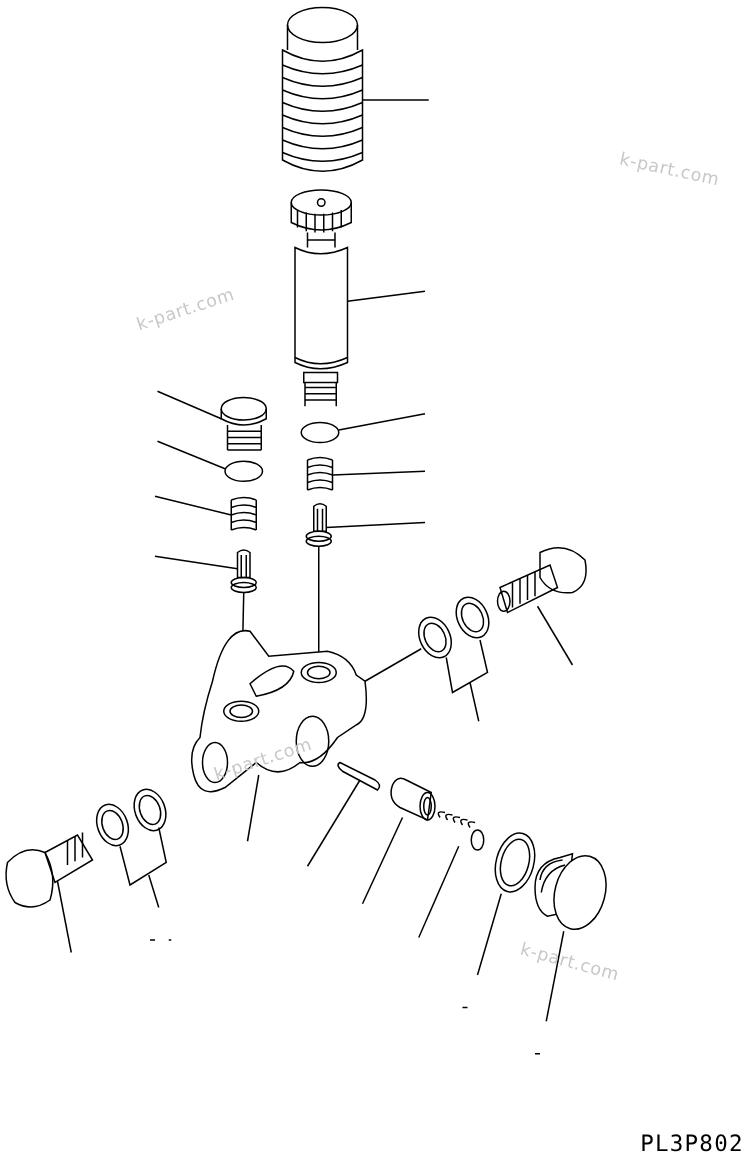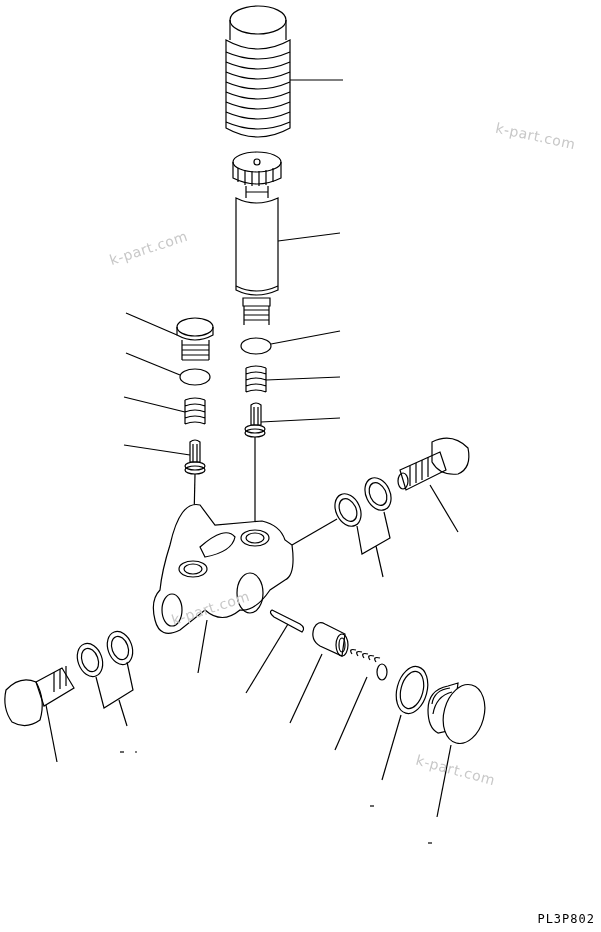--- a/index.html
+++ b/index.html
@@ -1,21 +1,21 @@
 <!DOCTYPE html>
 <html><head>
 <meta charset="utf-8">
 <style>
   html, body { margin:0; padding:0; background:#ffffff; }
   body { width:601px; height:932px; position:relative; overflow:hidden; font-family:"DejaVu Sans Mono", monospace; }
   #diagram { position:absolute; left:0; top:0; width:601px; height:932px; }
   #diagram .ln { stroke:#000; stroke-width:1.2; fill:none; }
   #diagram .pf { stroke:#000; stroke-width:1.2; fill:#fff; }
   .wm { position:absolute; color:#c8c8c8; font-family:"DejaVu Sans", sans-serif; font-size:14px; letter-spacing:0.5px; white-space:nowrap; }
-  .code { position:absolute; right:6px; bottom:6px; font-family:"DejaVu Sans Mono", monospace; font-size:12px; color:#000; letter-spacing:1px; }
+  .code { position:absolute; right:6px; bottom:6px; font-family:"DejaVu Sans Mono", monospace; font-size:18px; color:#000; letter-spacing:1px; }
 </style>
 </head>
 <body>
 
 <svg id="diagram" viewBox="0 0 601 932" xmlns="http://www.w3.org/2000/svg">
 
   <g>
     <ellipse class="pf" cx="258" cy="20" rx="28" ry="14"></ellipse>
     <path class="ln" d="M230 20 V40 M286 20 V40"></path>
     <path class="pf" d="M226 40 Q258 58 290 40 L290 128 Q258 146 226 128 Z"></path>

